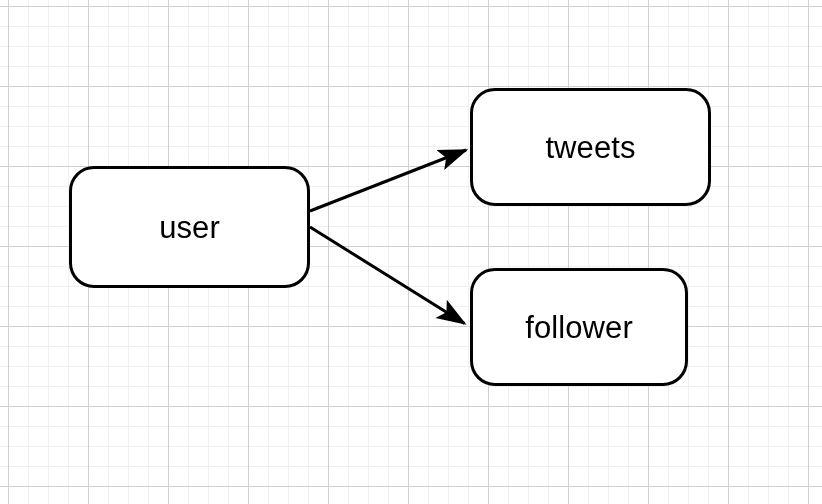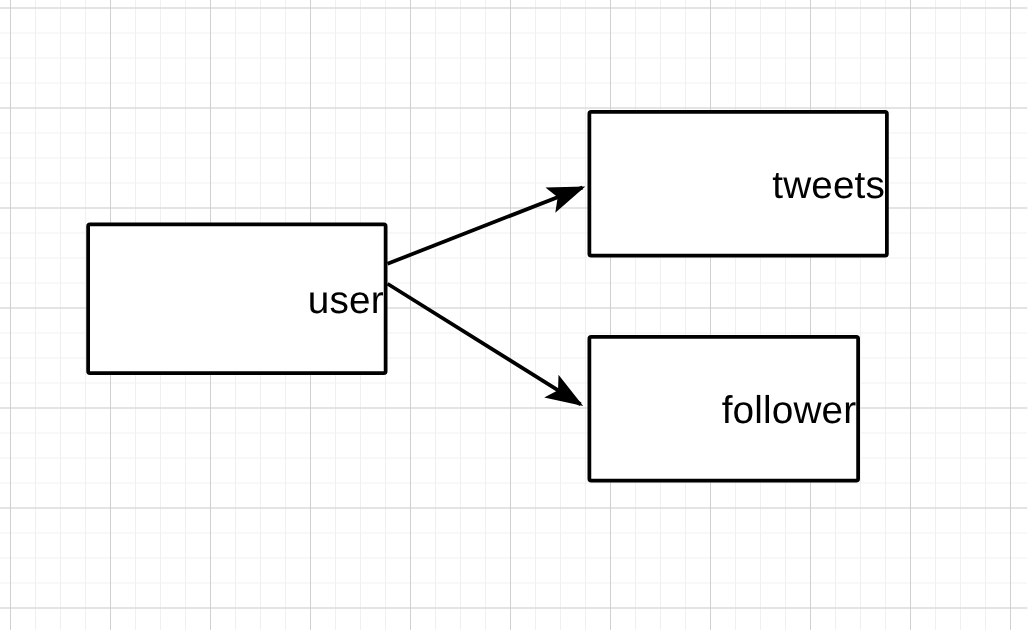--- a/index.html
+++ b/index.html
@@ -40,40 +40,39 @@
     top: 0;
     width: 822px;
     height: 504px;
     pointer-events: none;
   }
   .node {
     position: absolute;
     box-sizing: border-box;
     background: #ffffff;
     border: 3px solid #000000;
-    border-radius: 3px;
+    border-radius: 25px;
     display: flex;
     align-items: center;
-    justify-content: flex-end;
+    justify-content: center;
   }
   .node-label {
     font-family: "Liberation Sans", sans-serif;
     font-size: 31px;
     font-weight: 400;
     color: #000000;
     line-height: 1;
     letter-spacing: 0.1px;
     white-space: nowrap;
   }
   #node-user {
     left: 69px;
     top: 166px;
     width: 241px;
     height: 122px;
-    margin-top: 12px;
   }
   #node-tweets {
     left: 470px;
     top: 88px;
     width: 241px;
     height: 118px;
   }
   #node-follower {
     left: 470px;
     top: 268px;

